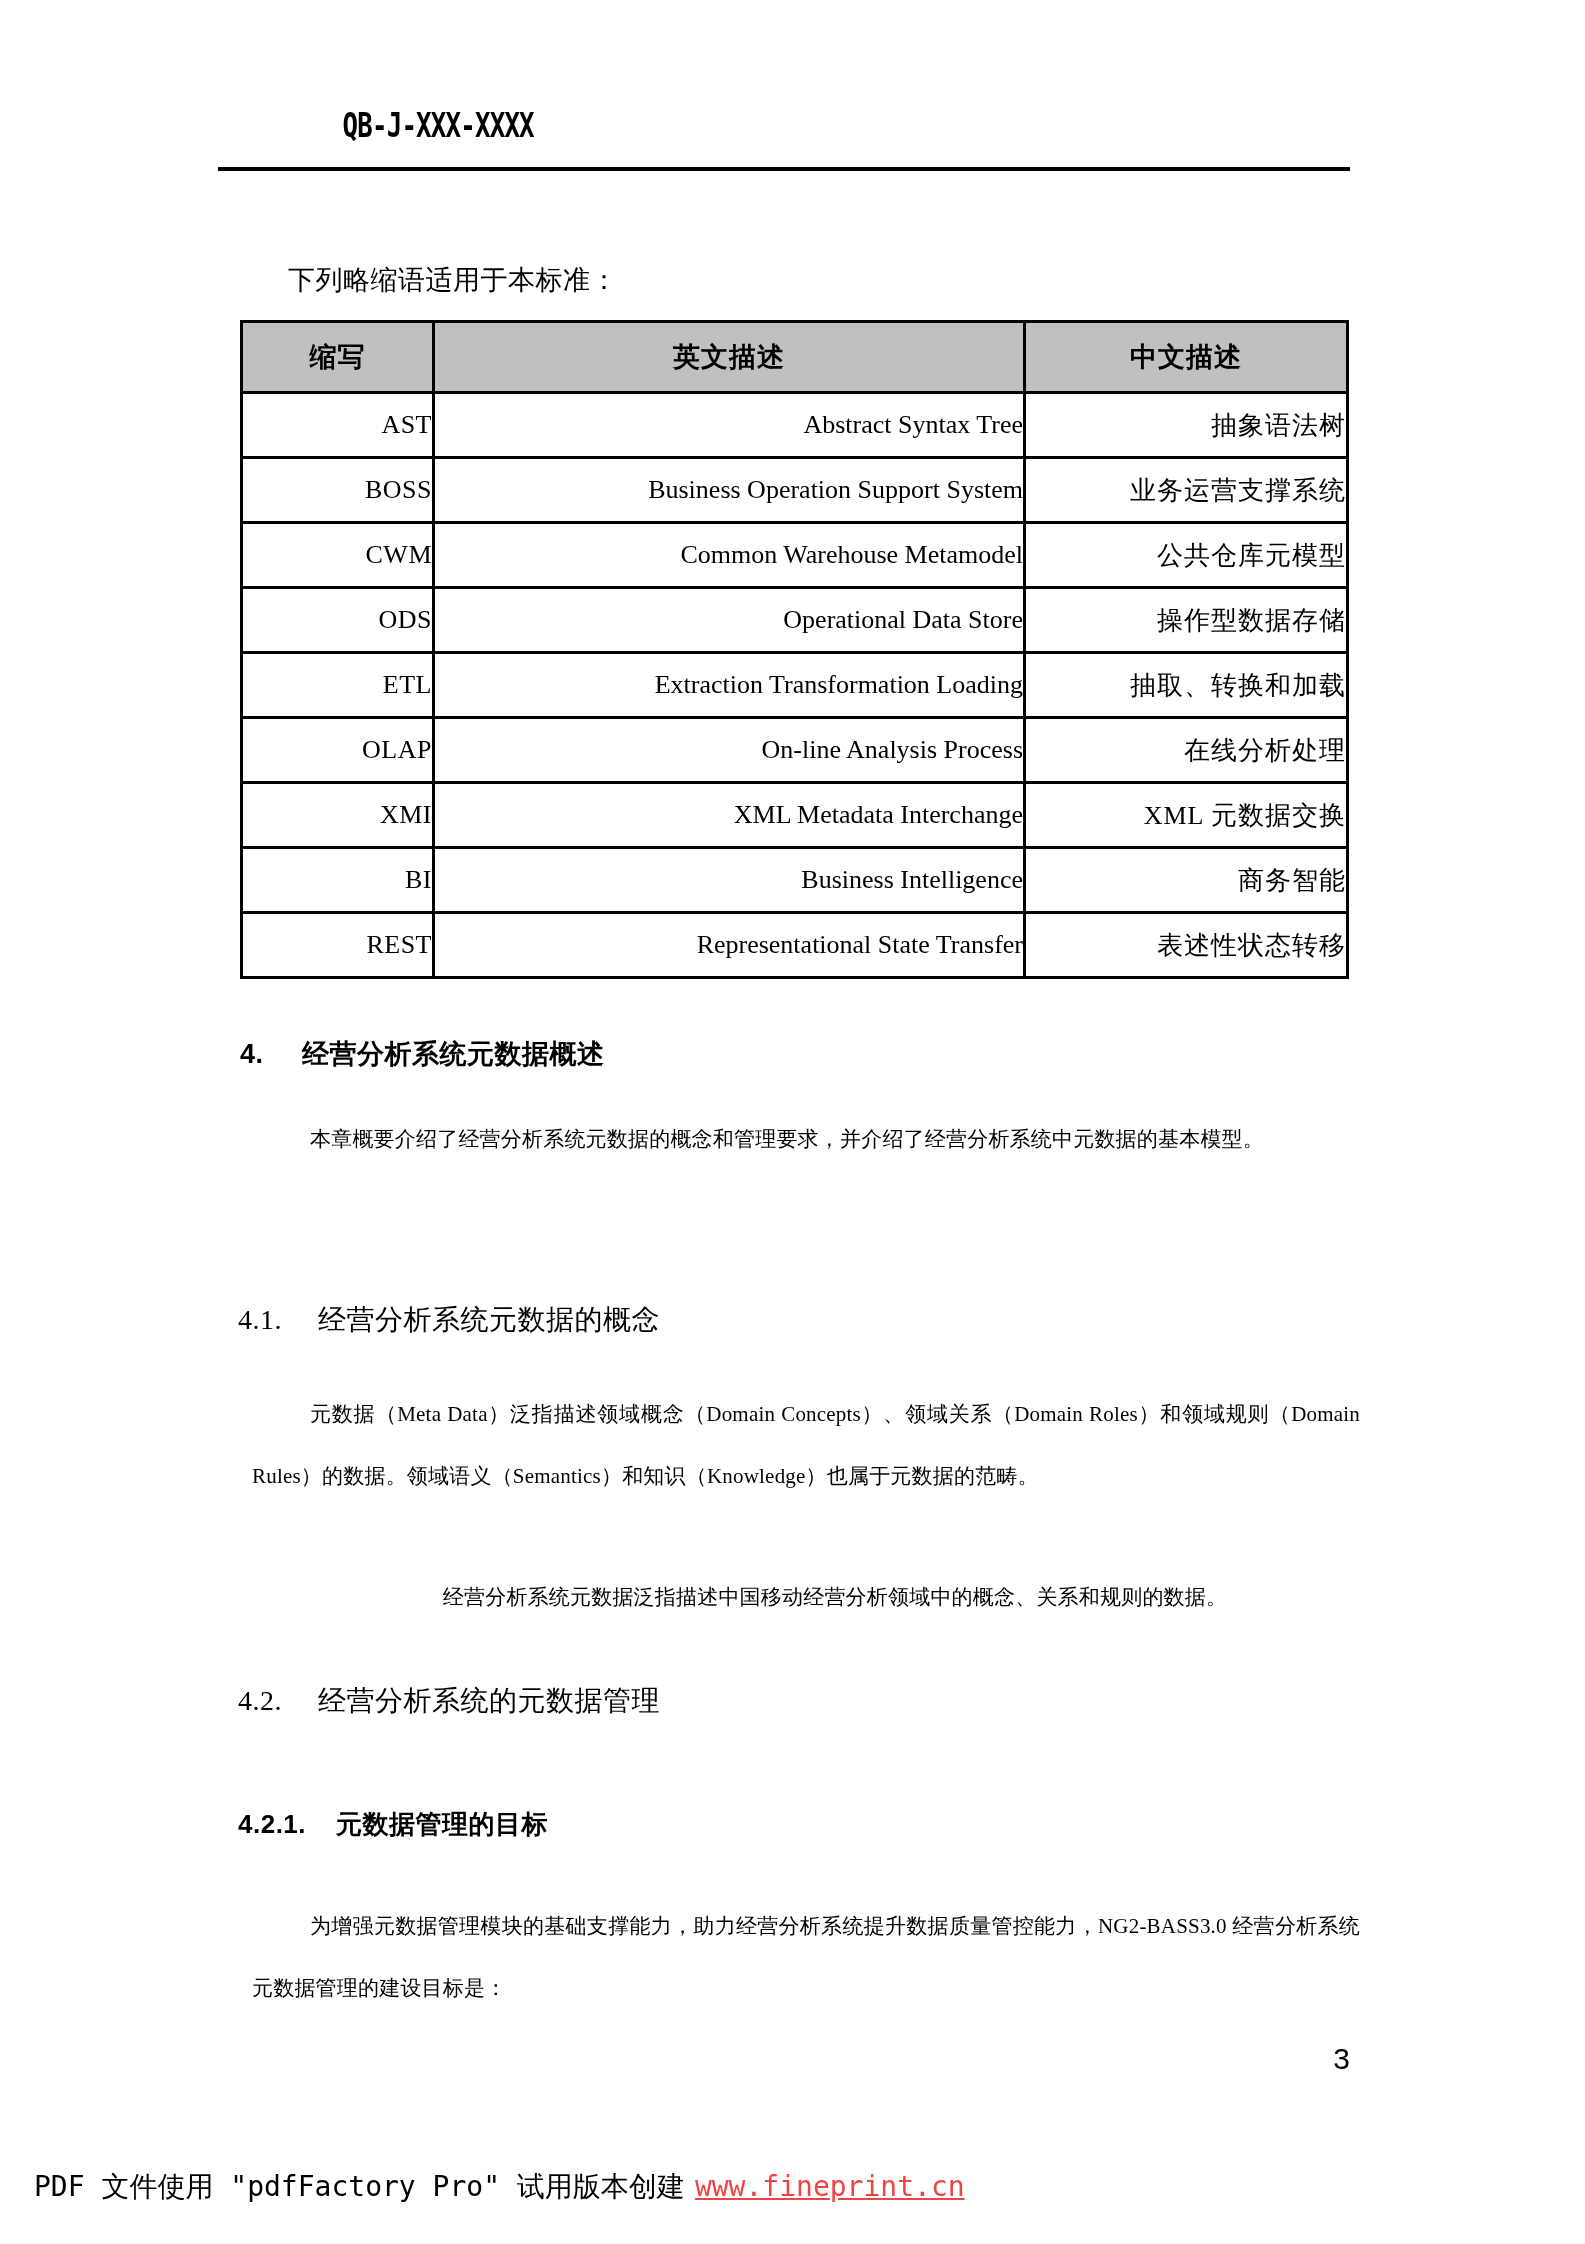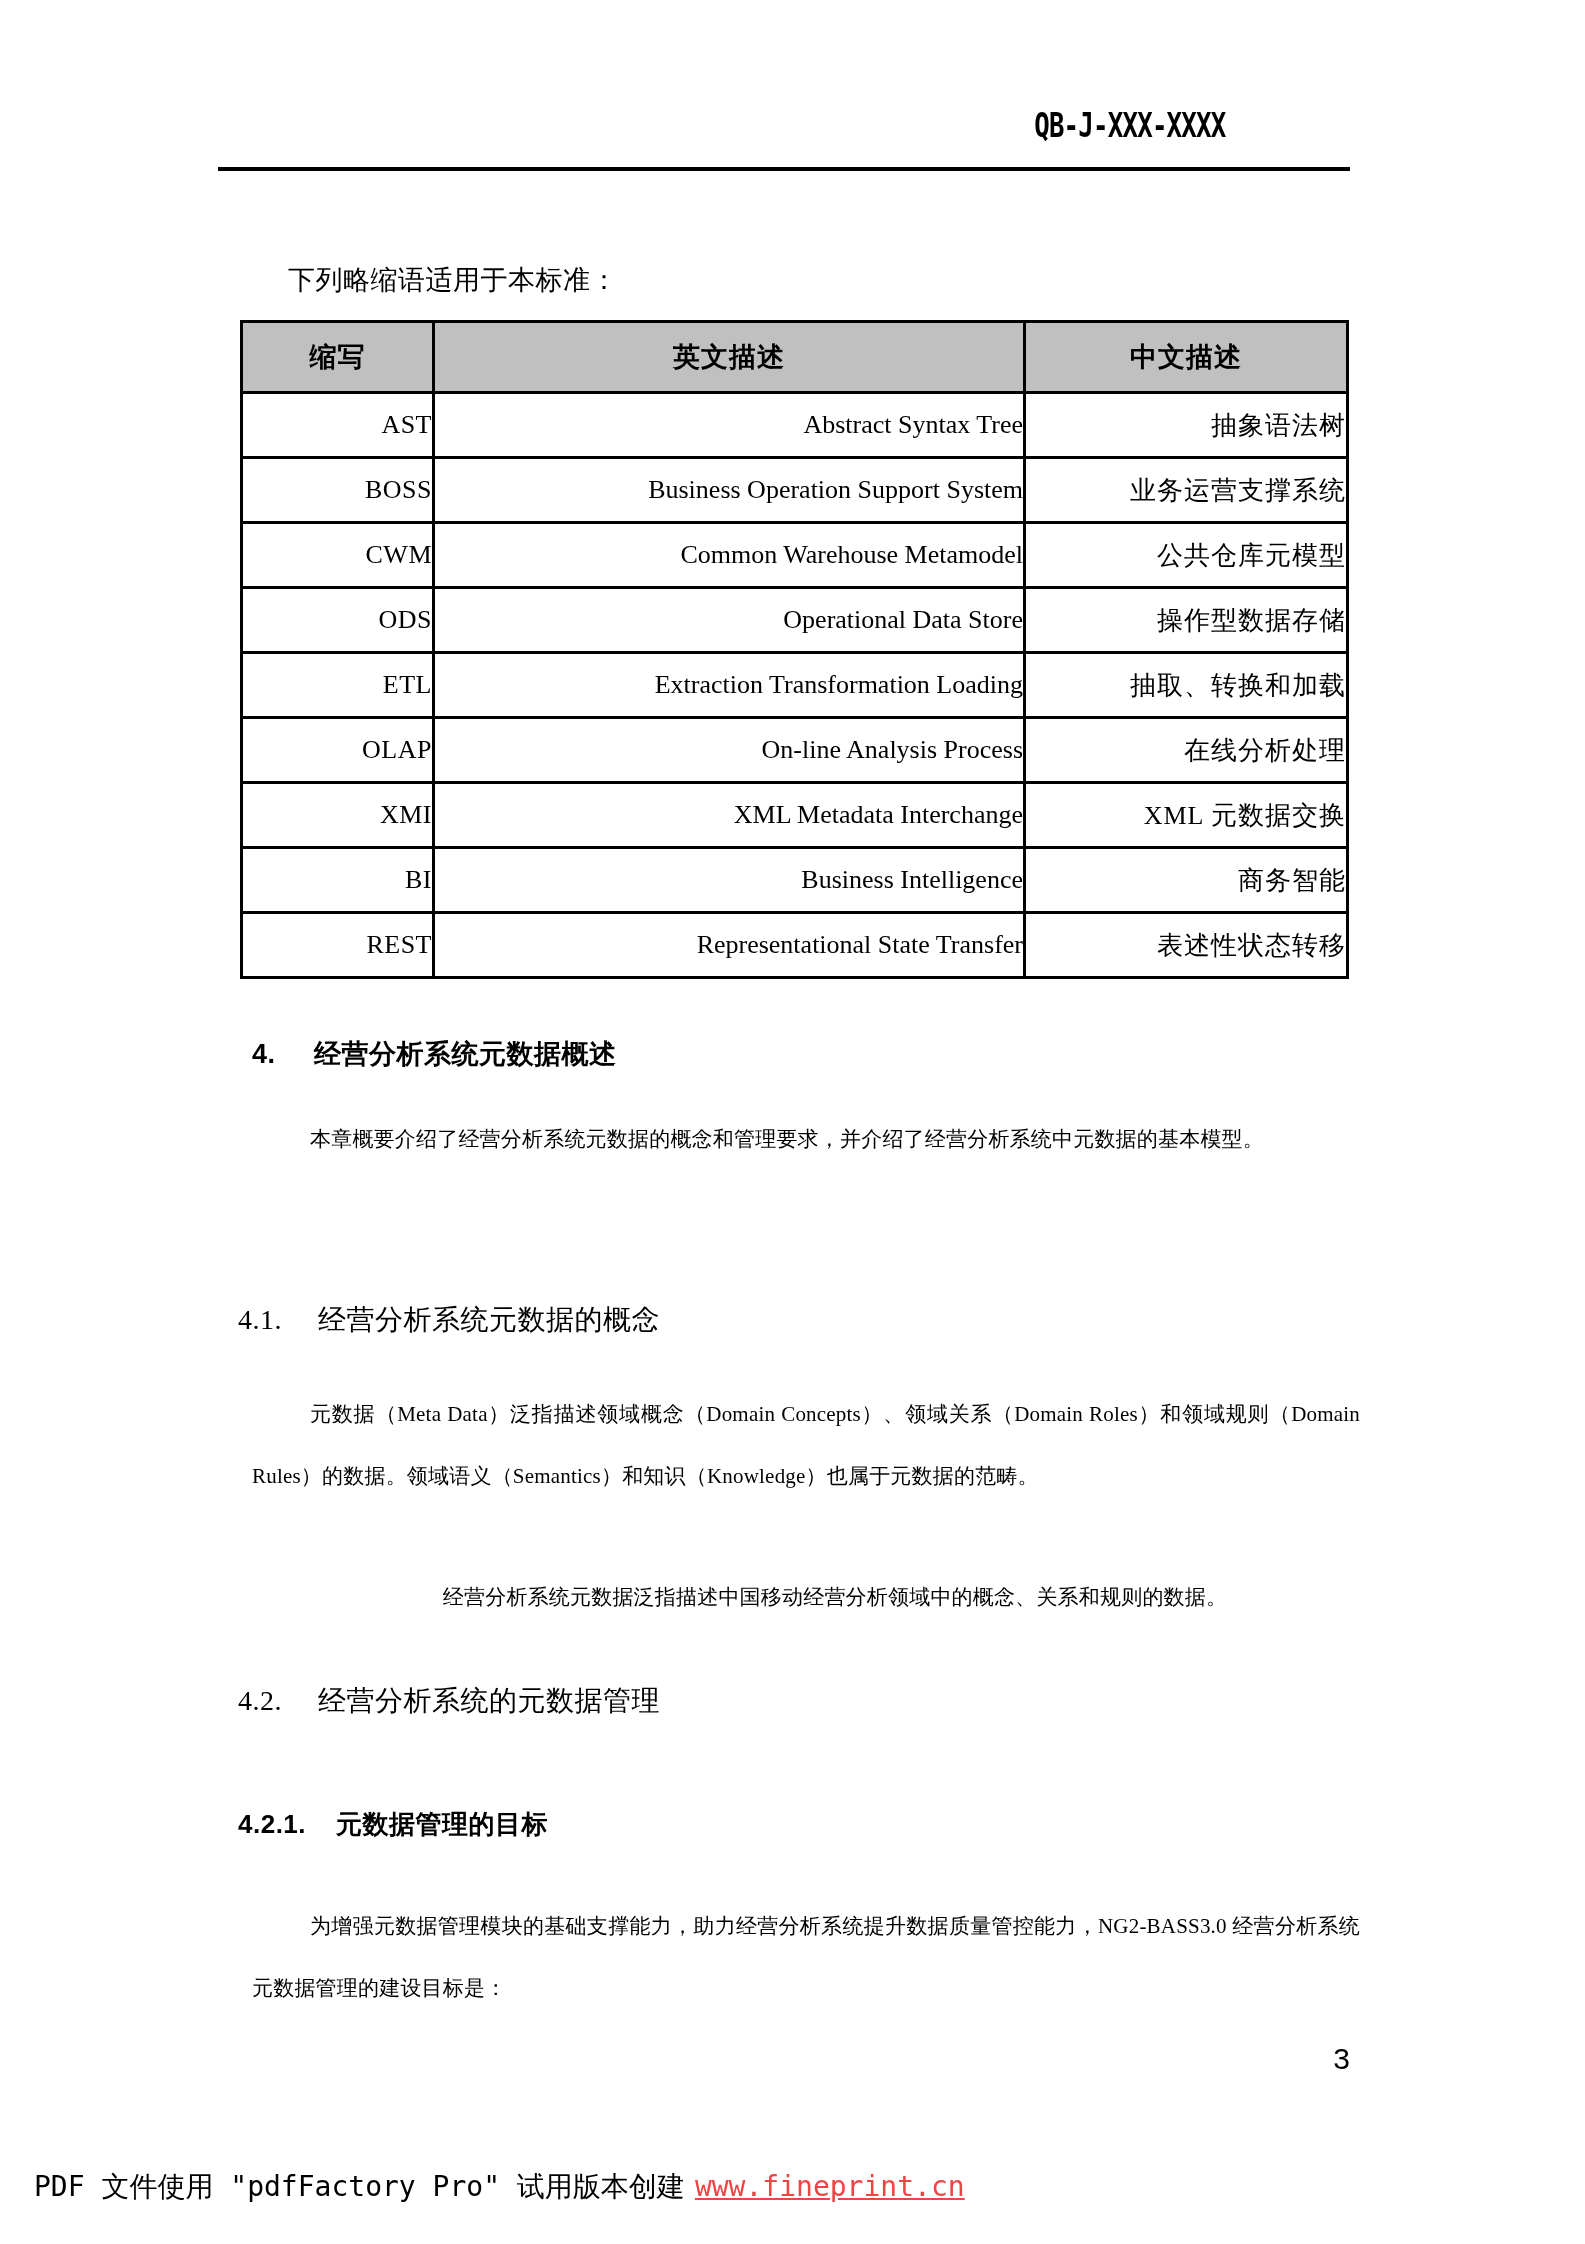--- a/index.html
+++ b/index.html
@@ -19,21 +19,21 @@
     overflow: hidden;
     box-sizing: border-box;
   }
 
   
   .doc-header {
     position: absolute;
     left: 218px;
     top: 108px;
     width: 1132px;
-    text-align: right;
+    text-align: left;
   }
   .doc-header-title {
     font-family: "DejaVu Sans Mono", "Liberation Mono", monospace;
     font-weight: bold;
     font-size: 33px;
     letter-spacing: -1px;
     transform: scaleX(0.78);
     transform-origin: center;
     display: block;
     line-height: 1.1;
@@ -93,21 +93,21 @@
     font-size: 26px;
     text-align: right;
   }
   td.cell-abbr { font-size: 26px; letter-spacing: 0.5px; }
   td.cell-en   { font-size: 26px; }
   td.cell-zh   { font-size: 26px; letter-spacing: 1px; }
 
   
   .h-lvl1 {
     position: absolute;
-    left: 252px;
+    left: 240px;
     font-family: "Liberation Sans", "DejaVu Sans", sans-serif;
     font-weight: bold;
     font-size: 27px;
     letter-spacing: 0.5px;
     white-space: nowrap;
   }
   .h-lvl1 .h-num { display: inline-block; width: 62px; }
 
   .h-lvl2 {
     position: absolute;

